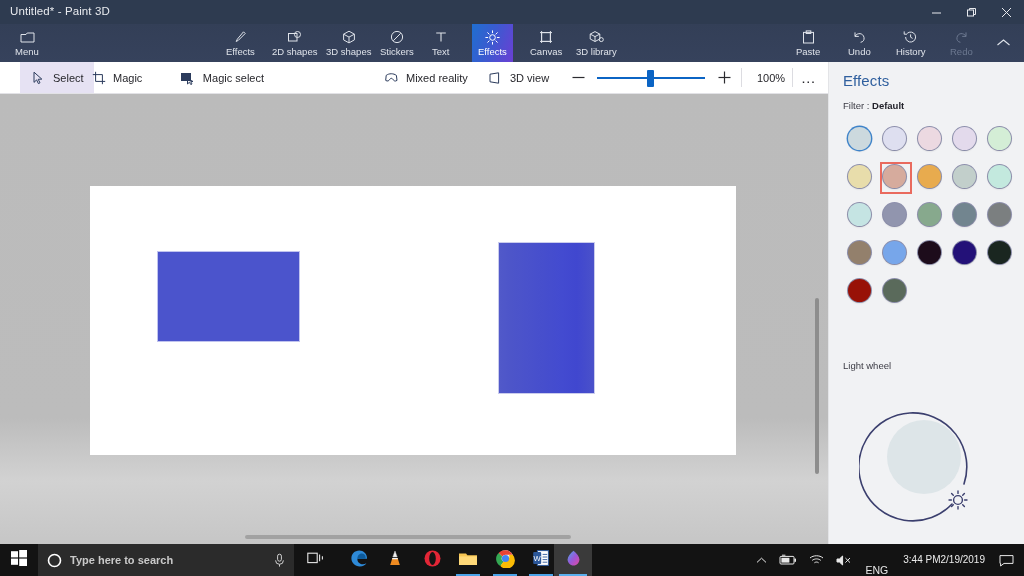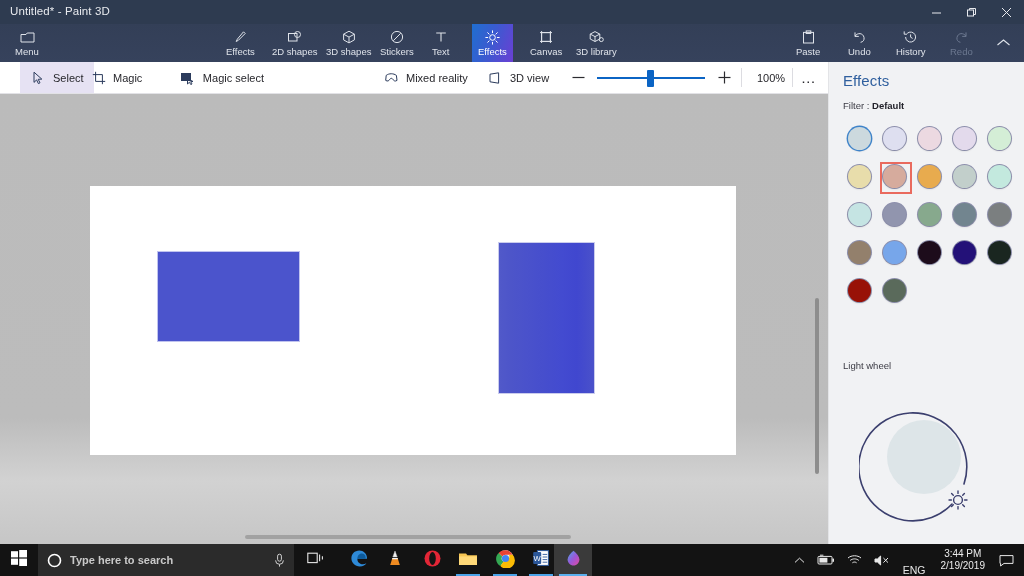--- a/index.html
+++ b/index.html
@@ -214,21 +214,21 @@
   .tray {
     position: absolute; right: 0; top: 0; height: 32px;
     display: flex; align-items: flex-end;
   }
   .tray-ic {
     height: 32px; display: flex; align-items: center; justify-content: center;
     padding: 0 6px; color: #e9e9e9;
   }
   .tray-lang { font-size: 10.5px; color: #e9e9e9; padding: 0 7px; }
   .tray-clock {
-    height: 32px; display: flex; flex-direction: column;
+    height: 32px; display: flex; flex-direction: row;
     align-items: center; justify-content: center;
     font-size: 10px; color: #ececec; line-height: 12px; padding: 12px 8px;
   }
   .tray-action { padding: 0 10px 0 6px; }
 </style>
 </head>
 <body>
 
 <div id="app">
 

